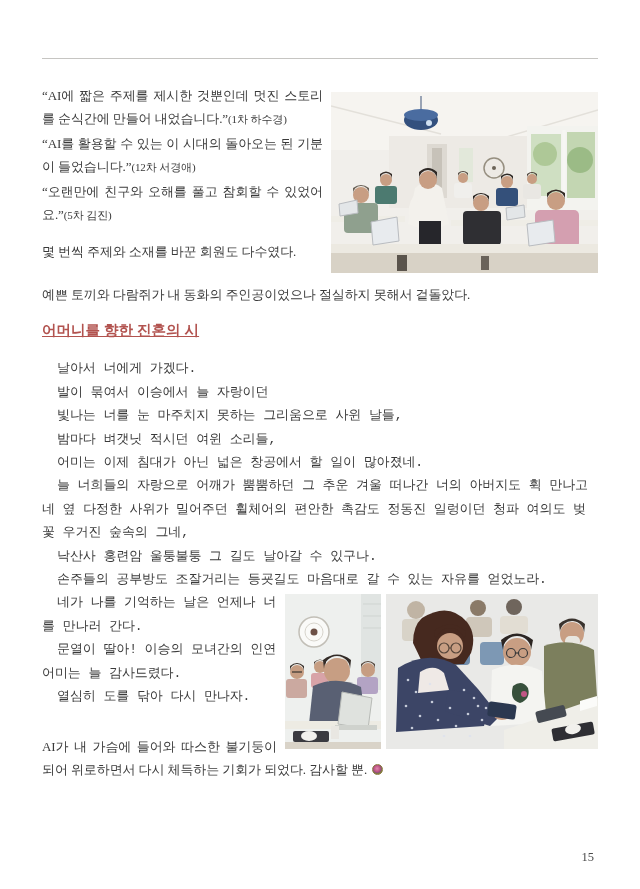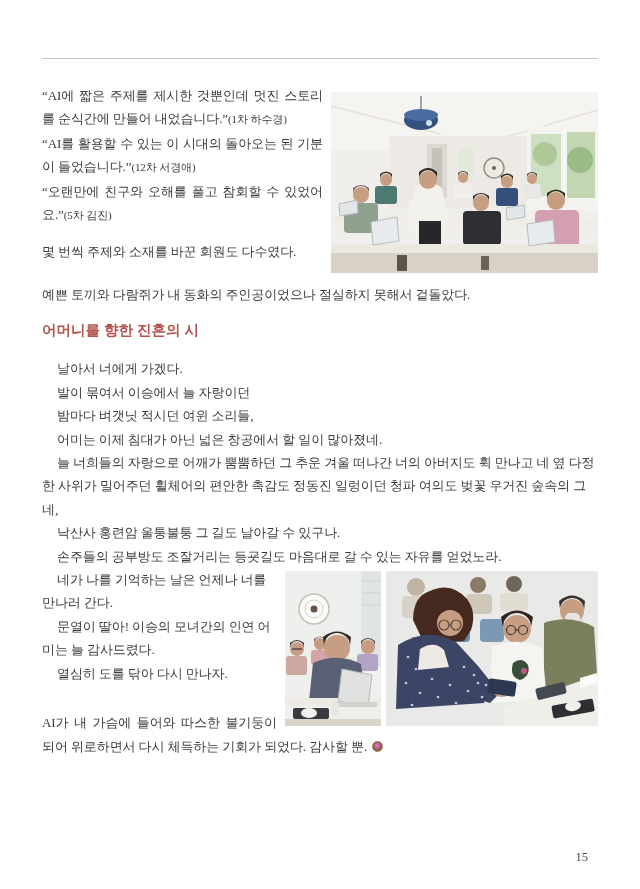--- a/index.html
+++ b/index.html
@@ -20,40 +20,40 @@
   p.quote { margin:0; }
   .quote-attr { font-size:11px; }
 
   .summary { margin-top:13px; }
   .summary-line { }
   .clear-right { clear:right; }
 
   .section-heading {
     font-family:"Liberation Sans", sans-serif; font-weight:bold;
     font-size:14.5px; color:var(--heading-accent, #b2534f);
-    margin:15px 0 7px 0; text-align:left;
+    margin:15px 0 7px 0; text-align:left;text-decoration:underline;
   }
 
   .poem { margin-top:17px; }
-  .poem-line { text-align:left; text-indent:15px; }
+  .poem-line { text-align:left; text-indent:15px;font-family:Liberation Mono, monospace; }
 
   .photos-bottom { float:right; margin:3px 0 6px 8px; }
   .photos-row { display:flex; gap:5px; }
   .photo-b { width:96px; height:155px; }
   .photo-c { width:212px; height:155px; }
 
   .closing { margin-top:26px; }
   .flower {
     display:inline-block; width:11px; height:11px; border-radius:50%;
     vertical-align:-1px; margin-left:5px;
     background:radial-gradient(circle at 45% 40%, #e087ae 0%, #c05585 40%, #92527a 55%, #77803a 72%, #5f6a2c 100%);
     border:1px solid #8c7a3e; box-sizing:border-box;
   }
   .page-number {
-    position:absolute; right:52px; bottom:24px;
+    position:absolute; right:46px; bottom:24px;
     font-size:12.5px; color:#4a4a4a; font-family:"Liberation Serif", serif;
   }
 </style>
 </head>
 <body>
 
 <div class="page">
   <div class="content">
     <hr class="top-rule">
 
@@ -135,20 +135,21 @@
         <div class="summary-line clear-right">예쁜 토끼와 다람쥐가 내 동화의 주인공이었으나 절실하지 못해서 겉돌았다.</div>
       </div>
     </div>
 
     <h2 class="section-heading">어머니를 향한 진혼의 시</h2>
 
 
     <div class="poem bodytext">
       <div class="poem-line">날아서 너에게 가겠다.</div>
       <div class="poem-line">발이 묶여서 이승에서 늘 자랑이던</div>
+      <div class="poem-line">빛나는 너를 눈 마주치지 못하는 그리움으로 사윈 날들,</div>
       <div class="poem-line">밤마다 벼갯닛 적시던 여윈 소리들,</div>
       <div class="poem-line">어미는 이제 침대가 아닌 넓은 창공에서 할 일이 많아졌네.</div>
       <div class="poem-line">늘 너희들의 자랑으로 어깨가 뿜뿜하던 그 추운 겨울 떠나간 너의 아버지도 휙 만나고 네 옆 다정한 사위가 밀어주던 휠체어의 편안한 촉감도 정동진 일렁이던 청파 여의도 벚꽃 우거진 숲속의 그네,</div>
       <div class="poem-line">낙산사 홍련암 울퉁불퉁 그 길도 날아갈 수 있구나.</div>
       <div class="poem-line">손주들의 공부방도 조잘거리는 등굣길도 마음대로 갈 수 있는 자유를 얻었노라.</div>
 
       <div class="photos-bottom">
         <div class="photos-row">
           <div class="photo-b">
             <svg viewBox="0 0 96 155">

